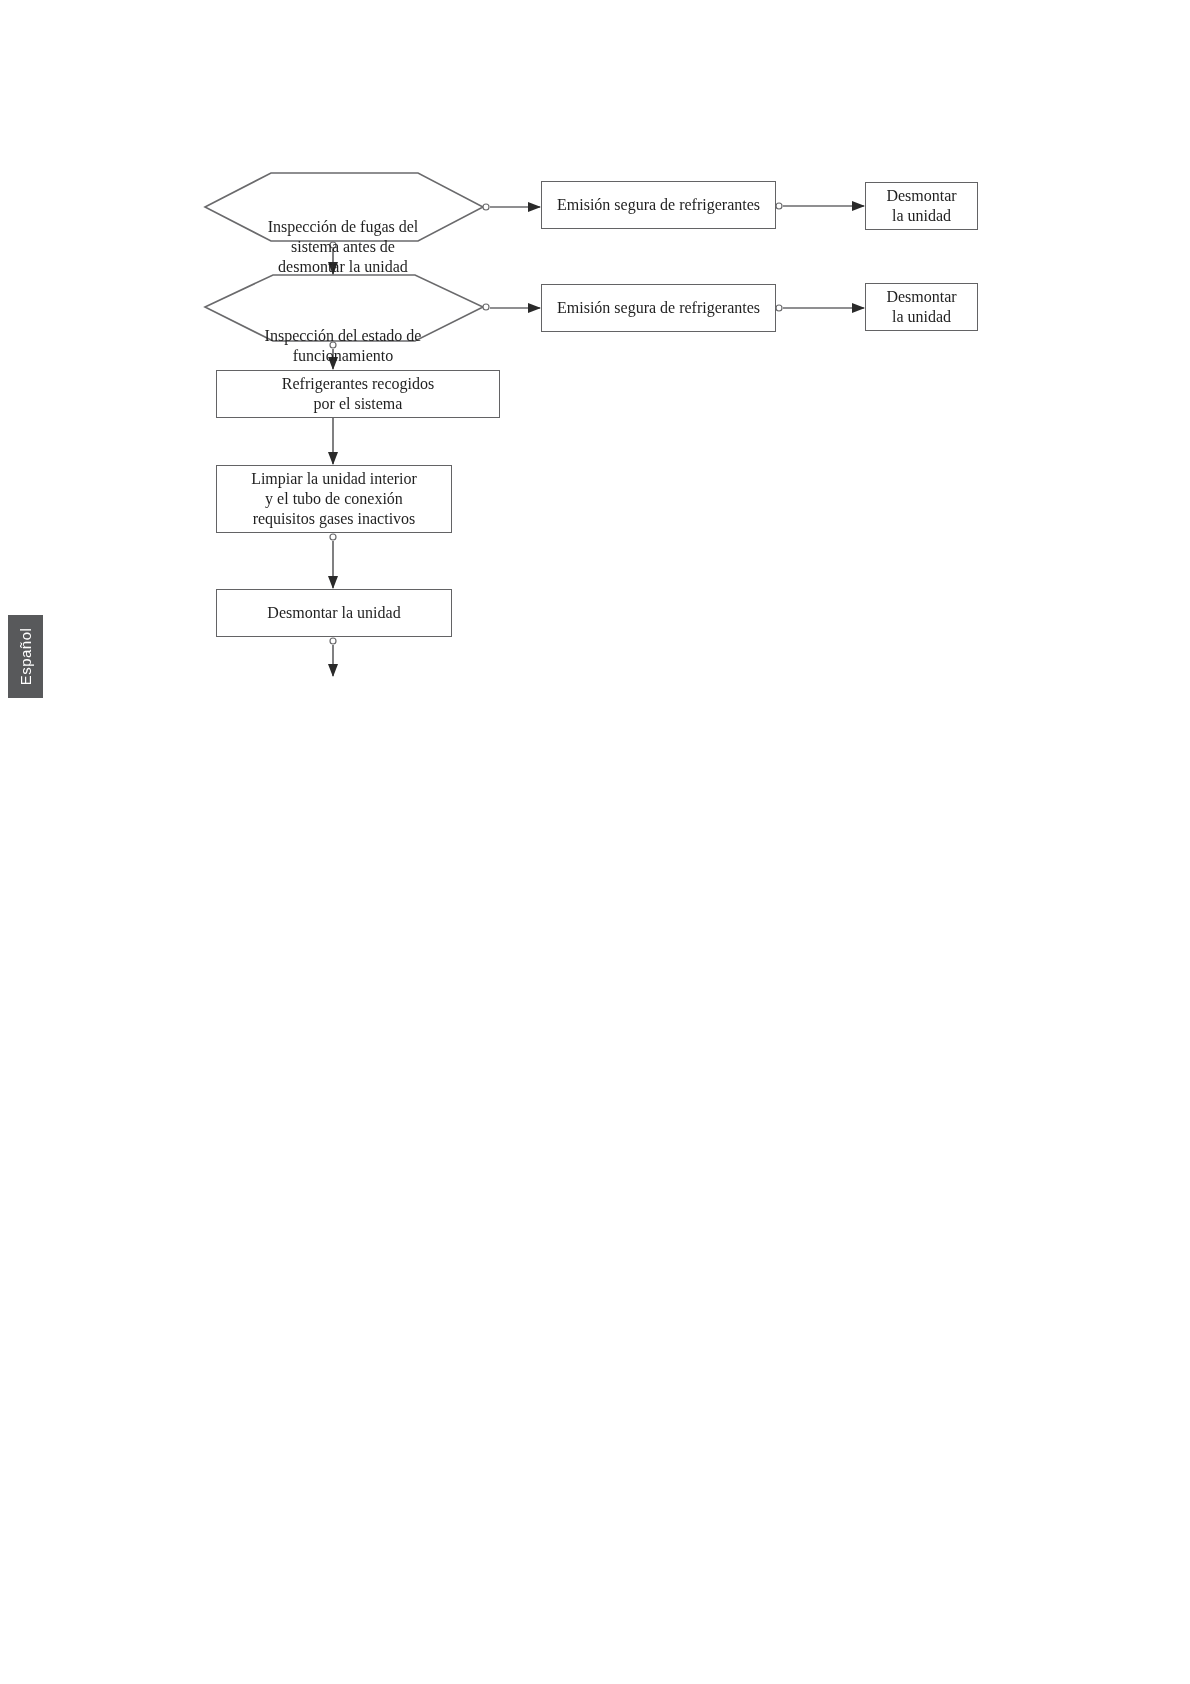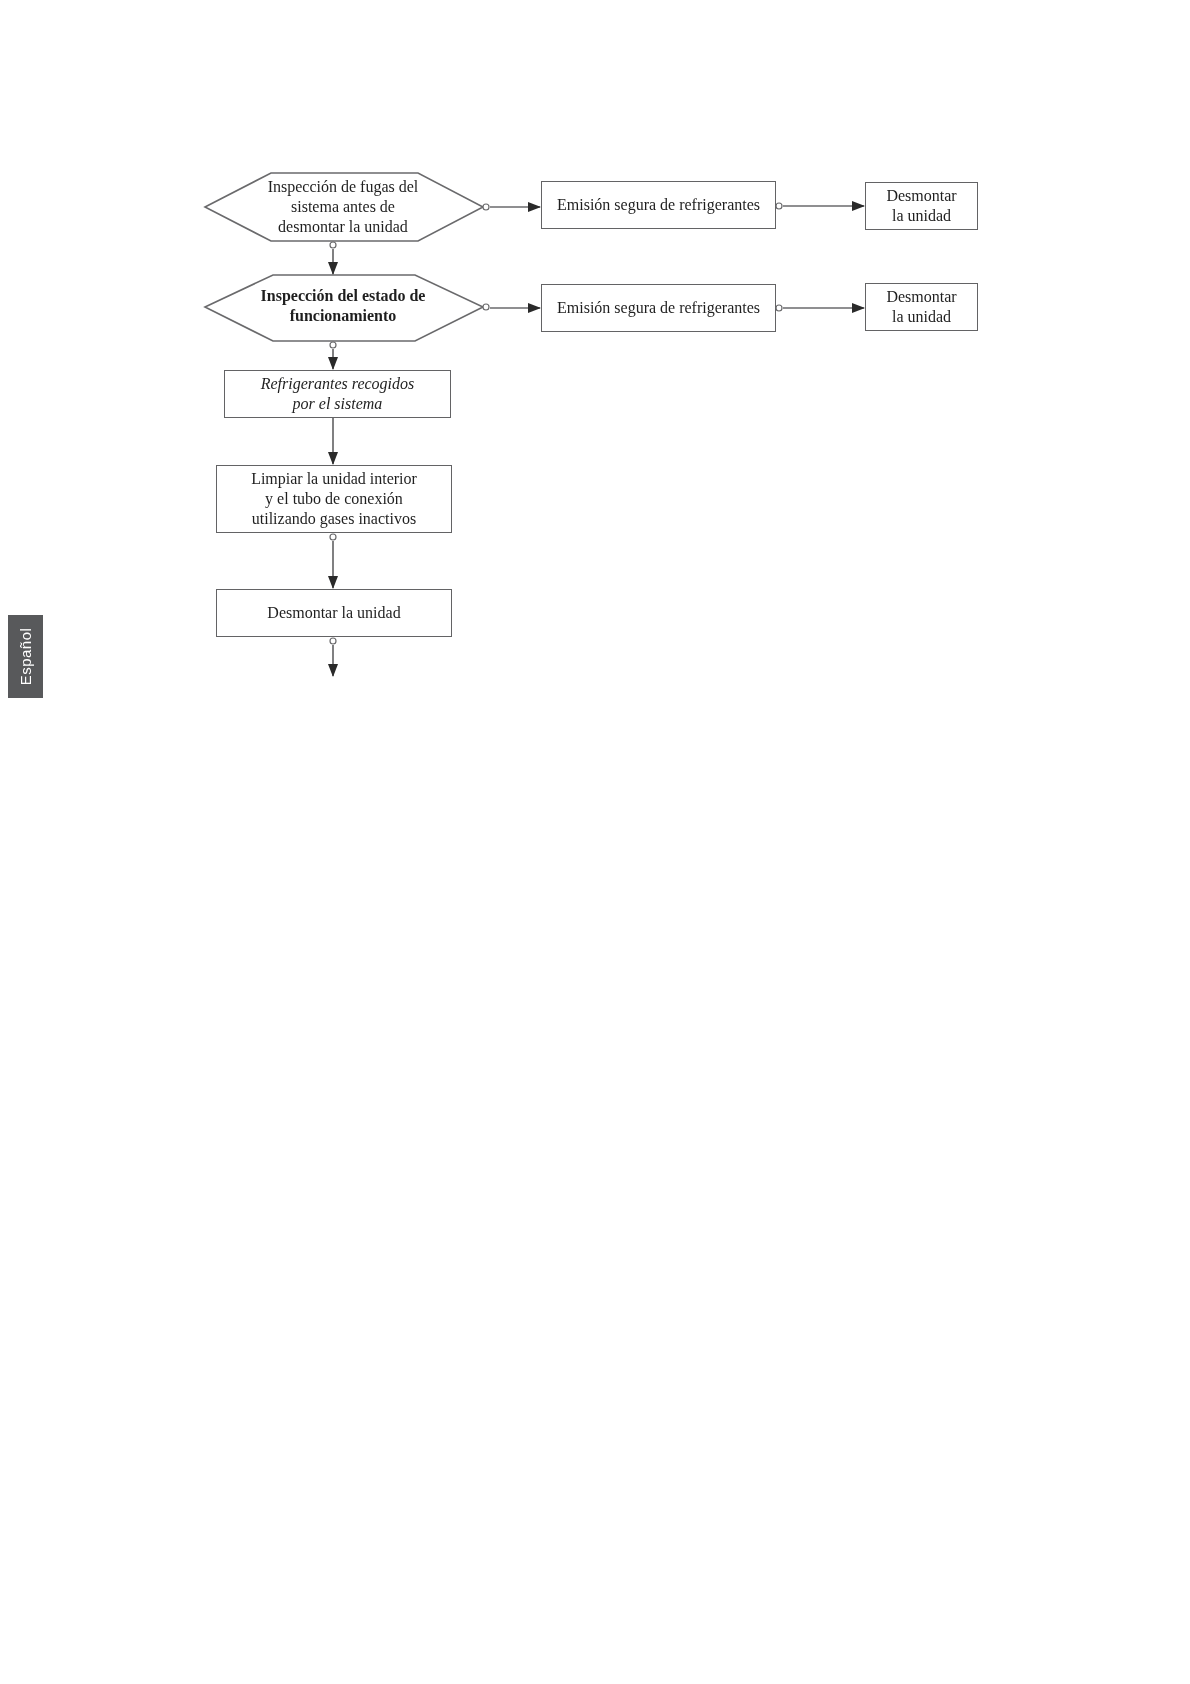--- a/index.html
+++ b/index.html
@@ -41,20 +41,21 @@
     box-sizing: border-box;
     display: flex;
     align-items: center;
     justify-content: center;
     text-align: center;
     color: #1f1f1f;
     font-size: 16px;
     line-height: 20px;
     white-space: pre-line;
     background: transparent;
+    margin-top: 40px;
   }
   .lang-tab {
     position: absolute;
     left: 8px;
     top: 615px;
     width: 35px;
     height: 83px;
     background: #58595b;
     display: flex;
     align-items: center;
@@ -101,39 +102,39 @@
     <circle cx="333" cy="245" r="3" fill="#ffffff" stroke="#6a6a6c" stroke-width="1.2"></circle>
     <circle cx="333" cy="345" r="3" fill="#ffffff" stroke="#6a6a6c" stroke-width="1.2"></circle>
     <circle cx="333" cy="537" r="3" fill="#ffffff" stroke="#6a6a6c" stroke-width="1.2"></circle>
     <circle cx="333" cy="641" r="3" fill="#ffffff" stroke="#6a6a6c" stroke-width="1.2"></circle>
   </svg>
 
   <div class="hex-label" style="left:238px; top:172px; width:210px; height:70px;">Inspección de fugas del
 sistema antes de
 desmontar la unidad</div>
 
-  <div class="hex-label" style="left:238px; top:274px; width:210px; height:64px;font-weight:bold;">Inspección del estado de
+  <div class="hex-label" style="left:238px; top:274px; width:210px; height:64px;">Inspección del estado de
 funcionamiento</div>
 
   <div class="flow-box" style="left:541px; top:181px; width:235px; height:48px;">Emisión segura de refrigerantes</div>
 
   <div class="flow-box" style="left:865px; top:182px; width:113px; height:48px;">Desmontar
 la unidad</div>
 
   <div class="flow-box" style="left:541px; top:284px; width:235px; height:48px;">Emisión segura de refrigerantes</div>
 
   <div class="flow-box" style="left:865px; top:283px; width:113px; height:48px;">Desmontar
 la unidad</div>
 
-  <div class="flow-box" style="left:224px; top:370px; width:227px; height:48px;font-style:italic;">Refrigerantes recogidos
+  <div class="flow-box" style="left:216px; top:370px; width:284px; height:48px;">Refrigerantes recogidos
 por el sistema</div>
 
   <div class="flow-box" style="left:216px; top:465px; width:236px; height:68px;">Limpiar la unidad interior
 y el tubo de conexión
-utilizando gases inactivos</div>
+requisitos gases inactivos</div>
 
   <div class="flow-box" style="left:216px; top:589px; width:236px; height:48px;">Desmontar la unidad</div>
 
 
   <div class="lang-tab">
     <span>Español</span>
   </div>
 
 </div>
 

